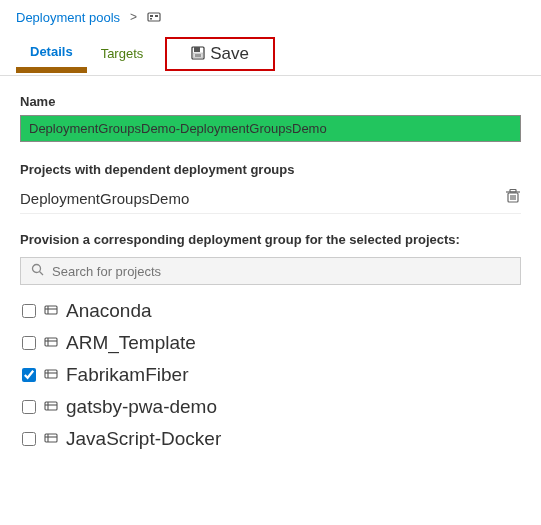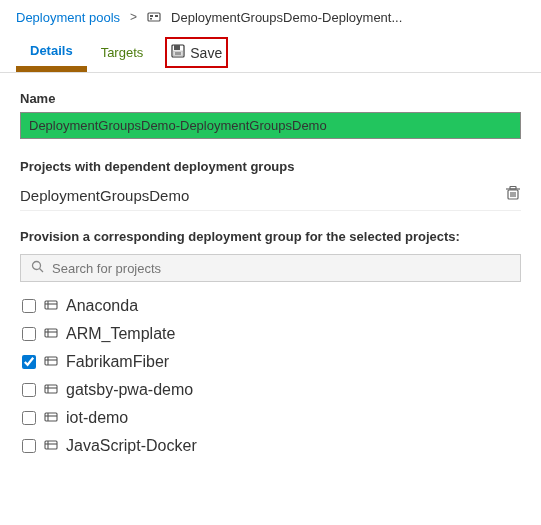--- a/index.html
+++ b/index.html
@@ -57,28 +57,28 @@
       align-items: center;
       gap: 4px;
     }
     .tab.active {
       color: #0078d4;
       border-bottom: 6px solid #a16207;
       font-weight: 600;
     }
     .tab-save {
       border: 2px solid #cc0000;
-      padding: 5px 4px;
+      padding: 5px 24px;
       margin: 4px 8px;
       cursor: pointer;
       color: #333;
       display: flex;
       align-items: center;
       gap: 5px;
-      font-size: 14px;
+      font-size: 17px;
     }
     .tab-security {
       display: flex;
       align-items: center;
       gap: 5px;
       padding: 8px 14px;
       cursor: pointer;
       color: #333;
     }
 
@@ -171,21 +171,21 @@
       width: 14px;
       height: 14px;
       cursor: pointer;
       accent-color: #0078d4;
     }
     .proj-icon {
       font-size: 13px;
       color: #555;
     }
     .proj-label {
-      font-size: 16px;
+      font-size: 19px;
       color: #333;
     }
     .checkbox-item.checked-item .proj-label {
       color: #333;
     }
     .checkbox-item.checked-item {
       background: transparent;
     }
 
     
@@ -204,21 +204,20 @@
   <a class="breadcrumb-link">Deployment pools</a>
   <span class="breadcrumb-sep">&gt;</span>
   <span class="breadcrumb-icon">
     <svg width="14" height="14" viewBox="0 0 14 14" fill="none" xmlns="http://www.w3.org/2000/svg">
       <rect x="1" y="3" width="12" height="8" rx="1" stroke="#555" stroke-width="1.2" fill="none"></rect>
       <rect x="3" y="5" width="3" height="2" fill="#555"></rect>
       <rect x="8" y="5" width="3" height="2" fill="#555"></rect>
       <rect x="3" y="8" width="2" height="1.5" fill="#555"></rect>
     </svg>
   </span>
-  <span class="breadcrumb-current">DeploymentGroupsDemo-Deployment...</span>
 </div>
 
 <div class="tabs">
   <div class="tab active">
     <span>Details</span>
   </div>
   <div class="tab">
     <span>Targets</span>
   </div>
   <div class="tab-save">
@@ -311,37 +310,26 @@
       <span class="proj-icon">
         <svg width="14" height="14" viewBox="0 0 14 14" fill="none" xmlns="http://www.w3.org/2000/svg">
           <rect x="1" y="3" width="12" height="8" rx="1" stroke="#555" stroke-width="1.1" fill="none"></rect>
           <line x1="1" y1="6" x2="13" y2="6" stroke="#555" stroke-width="1.1"></line>
           <line x1="4" y1="3" x2="4" y2="11" stroke="#555" stroke-width="1.1"></line>
         </svg>
       </span>
       <span class="proj-label">gatsby-pwa-demo</span>
     </div>
 
+
     <div class="checkbox-item">
       <input type="checkbox" style="">
       <span class="proj-icon">
         <svg width="14" height="14" viewBox="0 0 14 14" fill="none" xmlns="http://www.w3.org/2000/svg">
           <rect x="1" y="3" width="12" height="8" rx="1" stroke="#555" stroke-width="1.1" fill="none"></rect>
           <line x1="1" y1="6" x2="13" y2="6" stroke="#555" stroke-width="1.1"></line>
           <line x1="4" y1="3" x2="4" y2="11" stroke="#555" stroke-width="1.1"></line>
         </svg>
       </span>
-      <span class="proj-label">iot-demo</span>
-    </div>
-
-    <div class="checkbox-item">
-      <input type="checkbox" style="">
-      <span class="proj-icon">
-        <svg width="14" height="14" viewBox="0 0 14 14" fill="none" xmlns="http://www.w3.org/2000/svg">
-          <rect x="1" y="3" width="12" height="8" rx="1" stroke="#555" stroke-width="1.1" fill="none"></rect>
-          <line x1="1" y1="6" x2="13" y2="6" stroke="#555" stroke-width="1.1"></line>
-          <line x1="4" y1="3" x2="4" y2="11" stroke="#555" stroke-width="1.1"></line>
-        </svg>
-      </span>
       <span class="proj-label">JavaScript-Docker</span>
     </div>
   </div>
 </div>
 
 </body></html>

